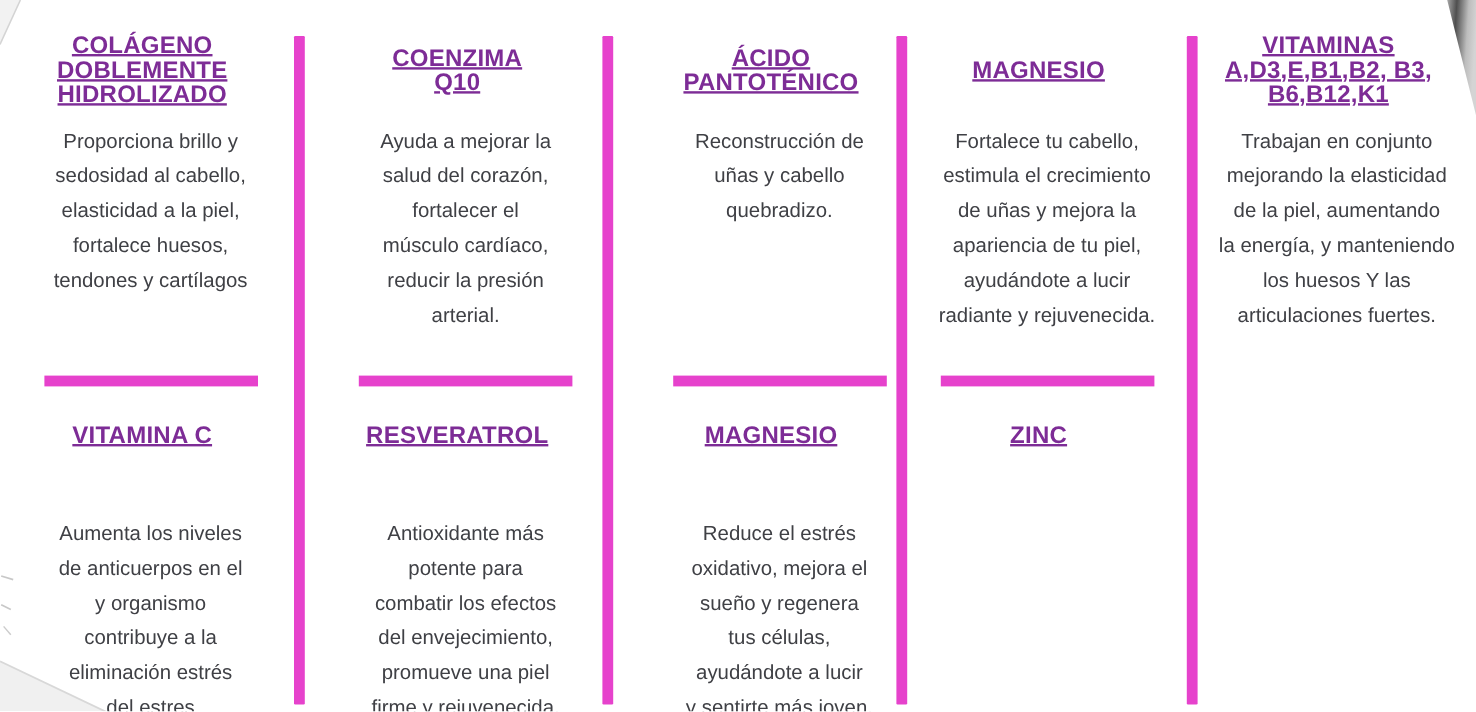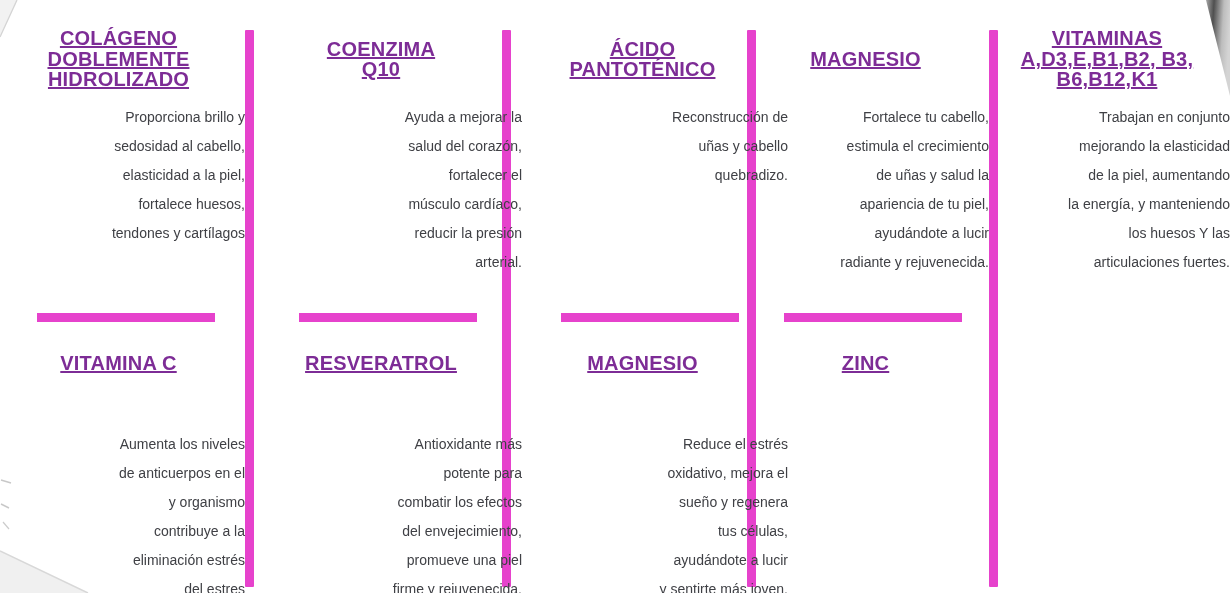--- a/index.html
+++ b/index.html
@@ -27,22 +27,22 @@
     font-weight:bold;font-size:20px;line-height:20.5px;
     letter-spacing:0.2px;white-space:pre-line;text-decoration:underline;
   }
   .top-title{
     top:26px;height:66px;
     display:flex;align-items:center;justify-content:center;
   }
   .bottom-title{top:352px;line-height:22px;}
   .desc{
     position:absolute;left:0;right:0;margin:0;
-    text-align:right;color:var(--body-text);
-    font-size:14px;line-height:29px;white-space:pre-line;
+    text-align:center;color:var(--body-text);
+    font-size:17px;line-height:29px;white-space:pre-line;
   }
   .top-desc{top:103px;}
   .bottom-desc{top:384px;margin-top:46px;}
   .hdivider{
     position:absolute;top:313px;left:50%;
     transform:translateX(-50%);
     width:178px;height:9px;background:var(--accent);
   }
   .corner-tr{position:absolute;top:0;right:0;}
   .corner-bl{position:absolute;left:0;bottom:0;}
@@ -110,21 +110,21 @@
 sueño y regenera
 tus células,
 ayudándote a lucir
 y sentirte más joven.</p>
   </section>
 
   <section class="col" style="left:756px;width:233px">
     <h2 class="title top-title">MAGNESIO</h2>
     <p class="desc top-desc">Fortalece tu cabello,
 estimula el crecimiento
-de uñas y salud la
+de uñas y mejora la
 apariencia de tu piel,
 ayudándote a lucir
 radiante y rejuvenecida.</p>
     <div class="hdivider"></div>
     <h2 class="title bottom-title">ZINC</h2>
   </section>
 
   <section class="col" style="left:998px;width:232px">
     <h2 class="title top-title">VITAMINAS
 A,D3,E,B1,B2, B3,

